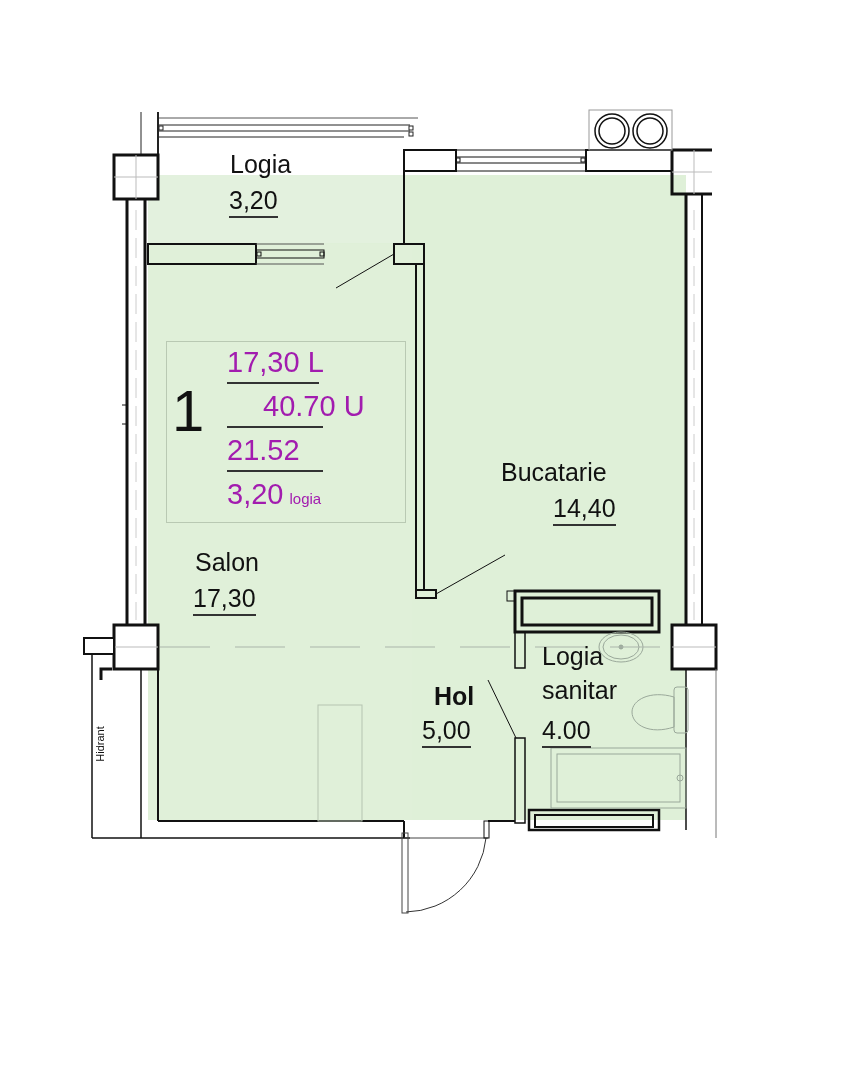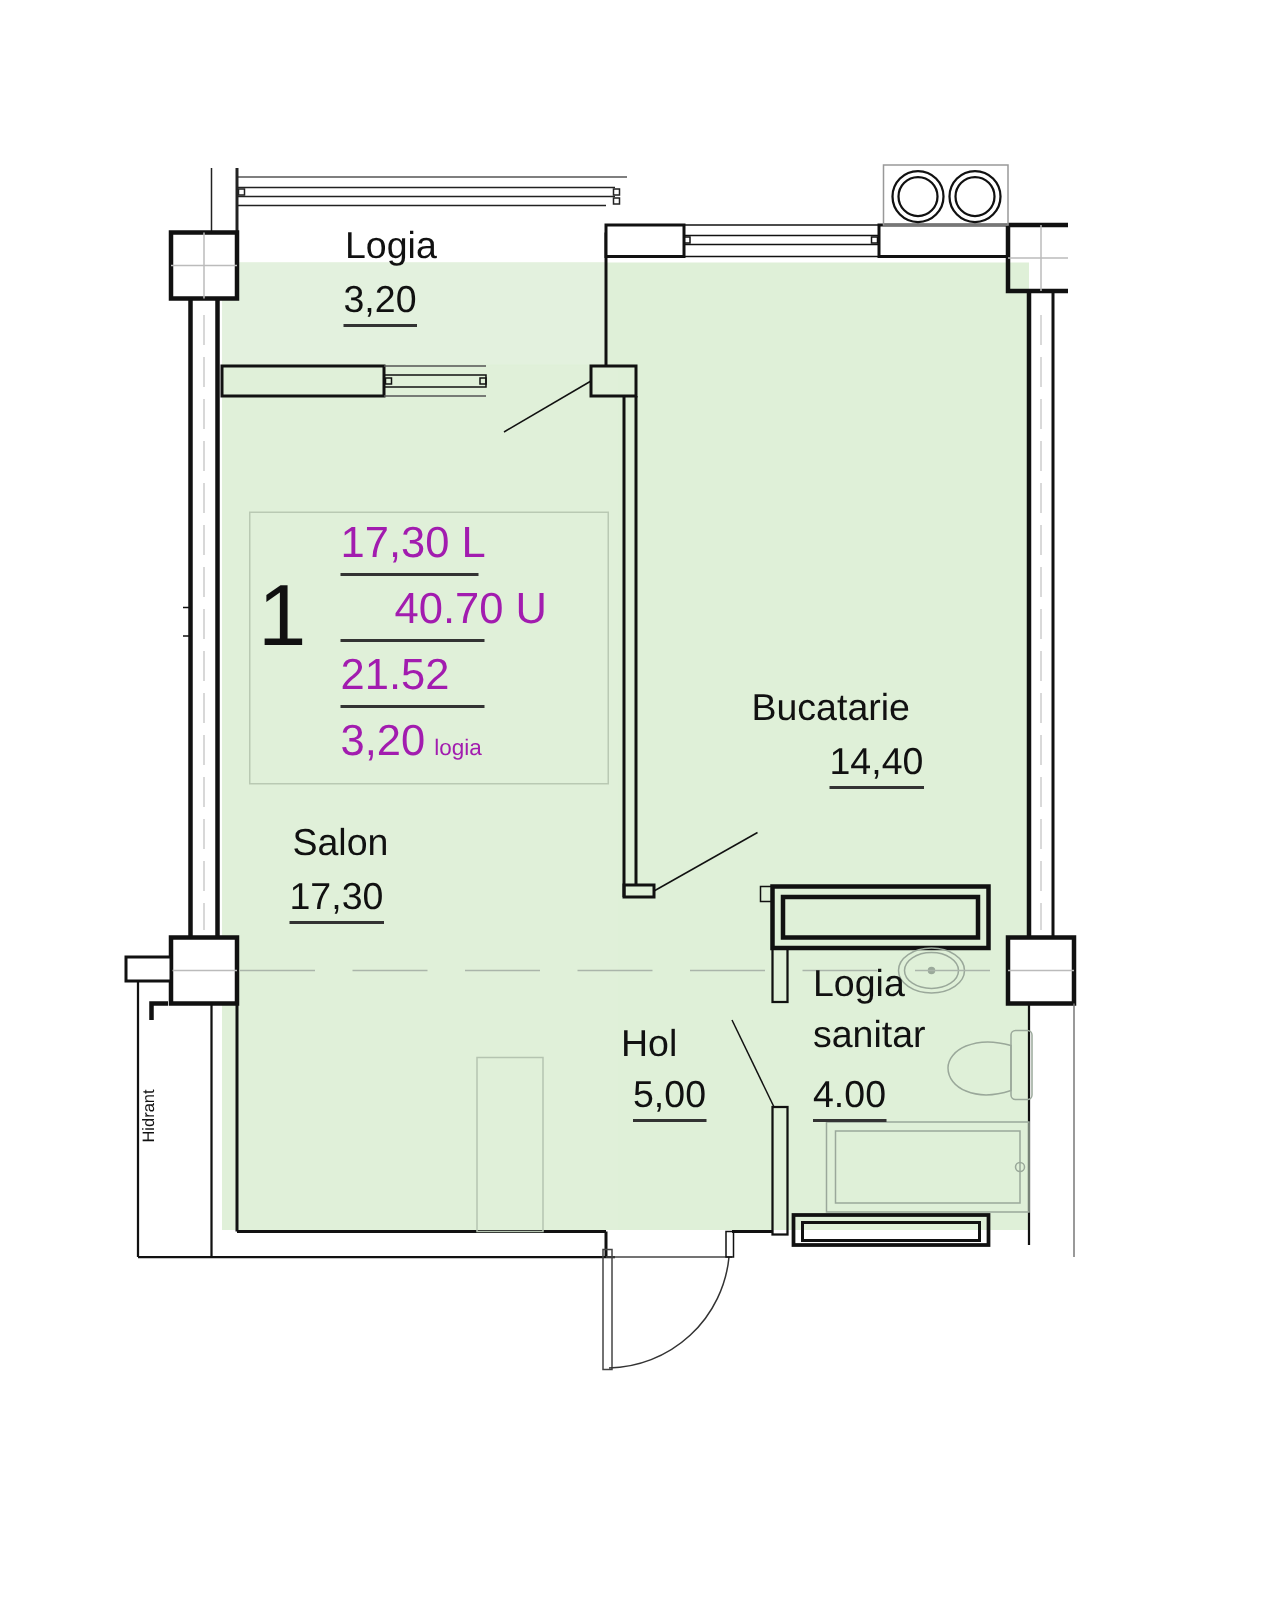--- a/index.html
+++ b/index.html
@@ -179,21 +179,21 @@
   <span class="room-area">17,30</span>
 </div>
 
 <div class="lbl" style="left:501px; top:460px;">
   <div class="room-name">Bucatarie</div>
 </div>
 <div class="lbl" style="left:553px; top:496px;">
   <span class="room-area">14,40</span>
 </div>
 
-<div class="lbl" style="left:414px; top:684px;">
+<div class="lbl" style="left:434px; top:684px;font-weight:bold;">
   <div class="room-name">Hol</div>
 </div>
 <div class="lbl" style="left:398px; top:718px;margin-left:24px;">
   <span class="room-area">5,00</span>
 </div>
 
 <div class="lbl" style="left:542px; top:644px;">
   <div class="room-name">Logia</div>
   <div class="room-name" style="margin-top:9px;text-align:right;">sanitar</div>
 </div>

